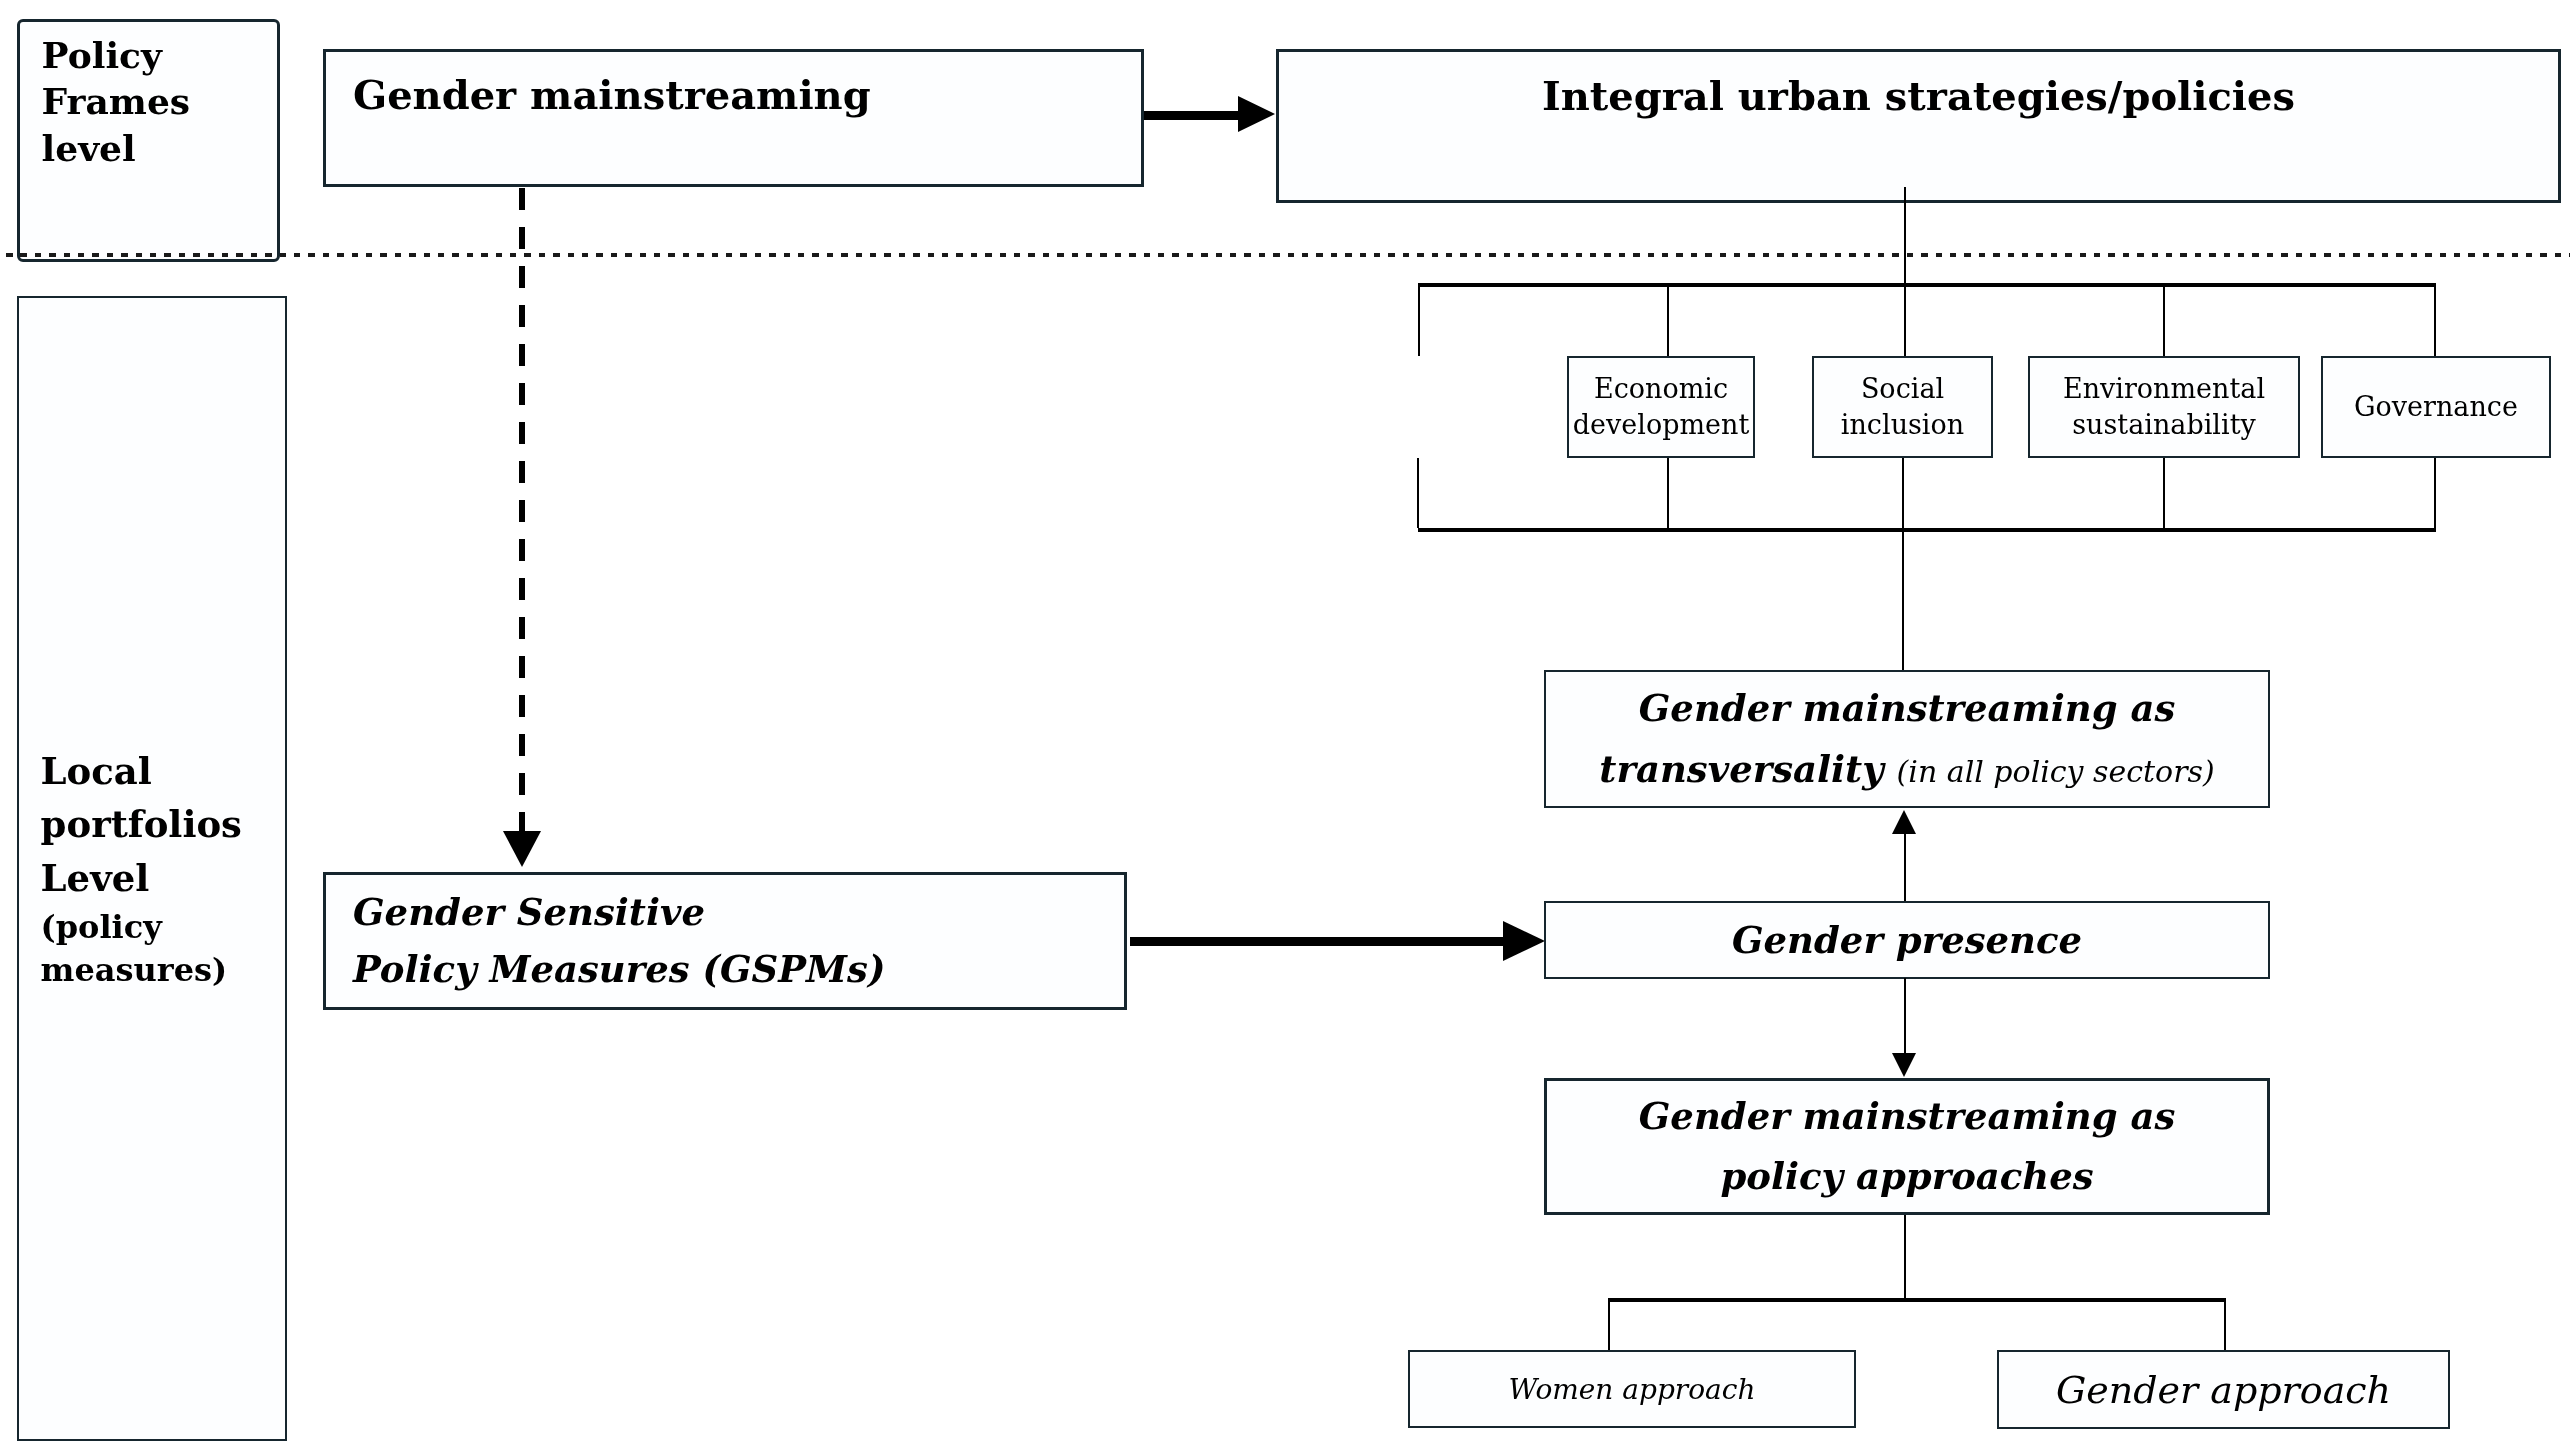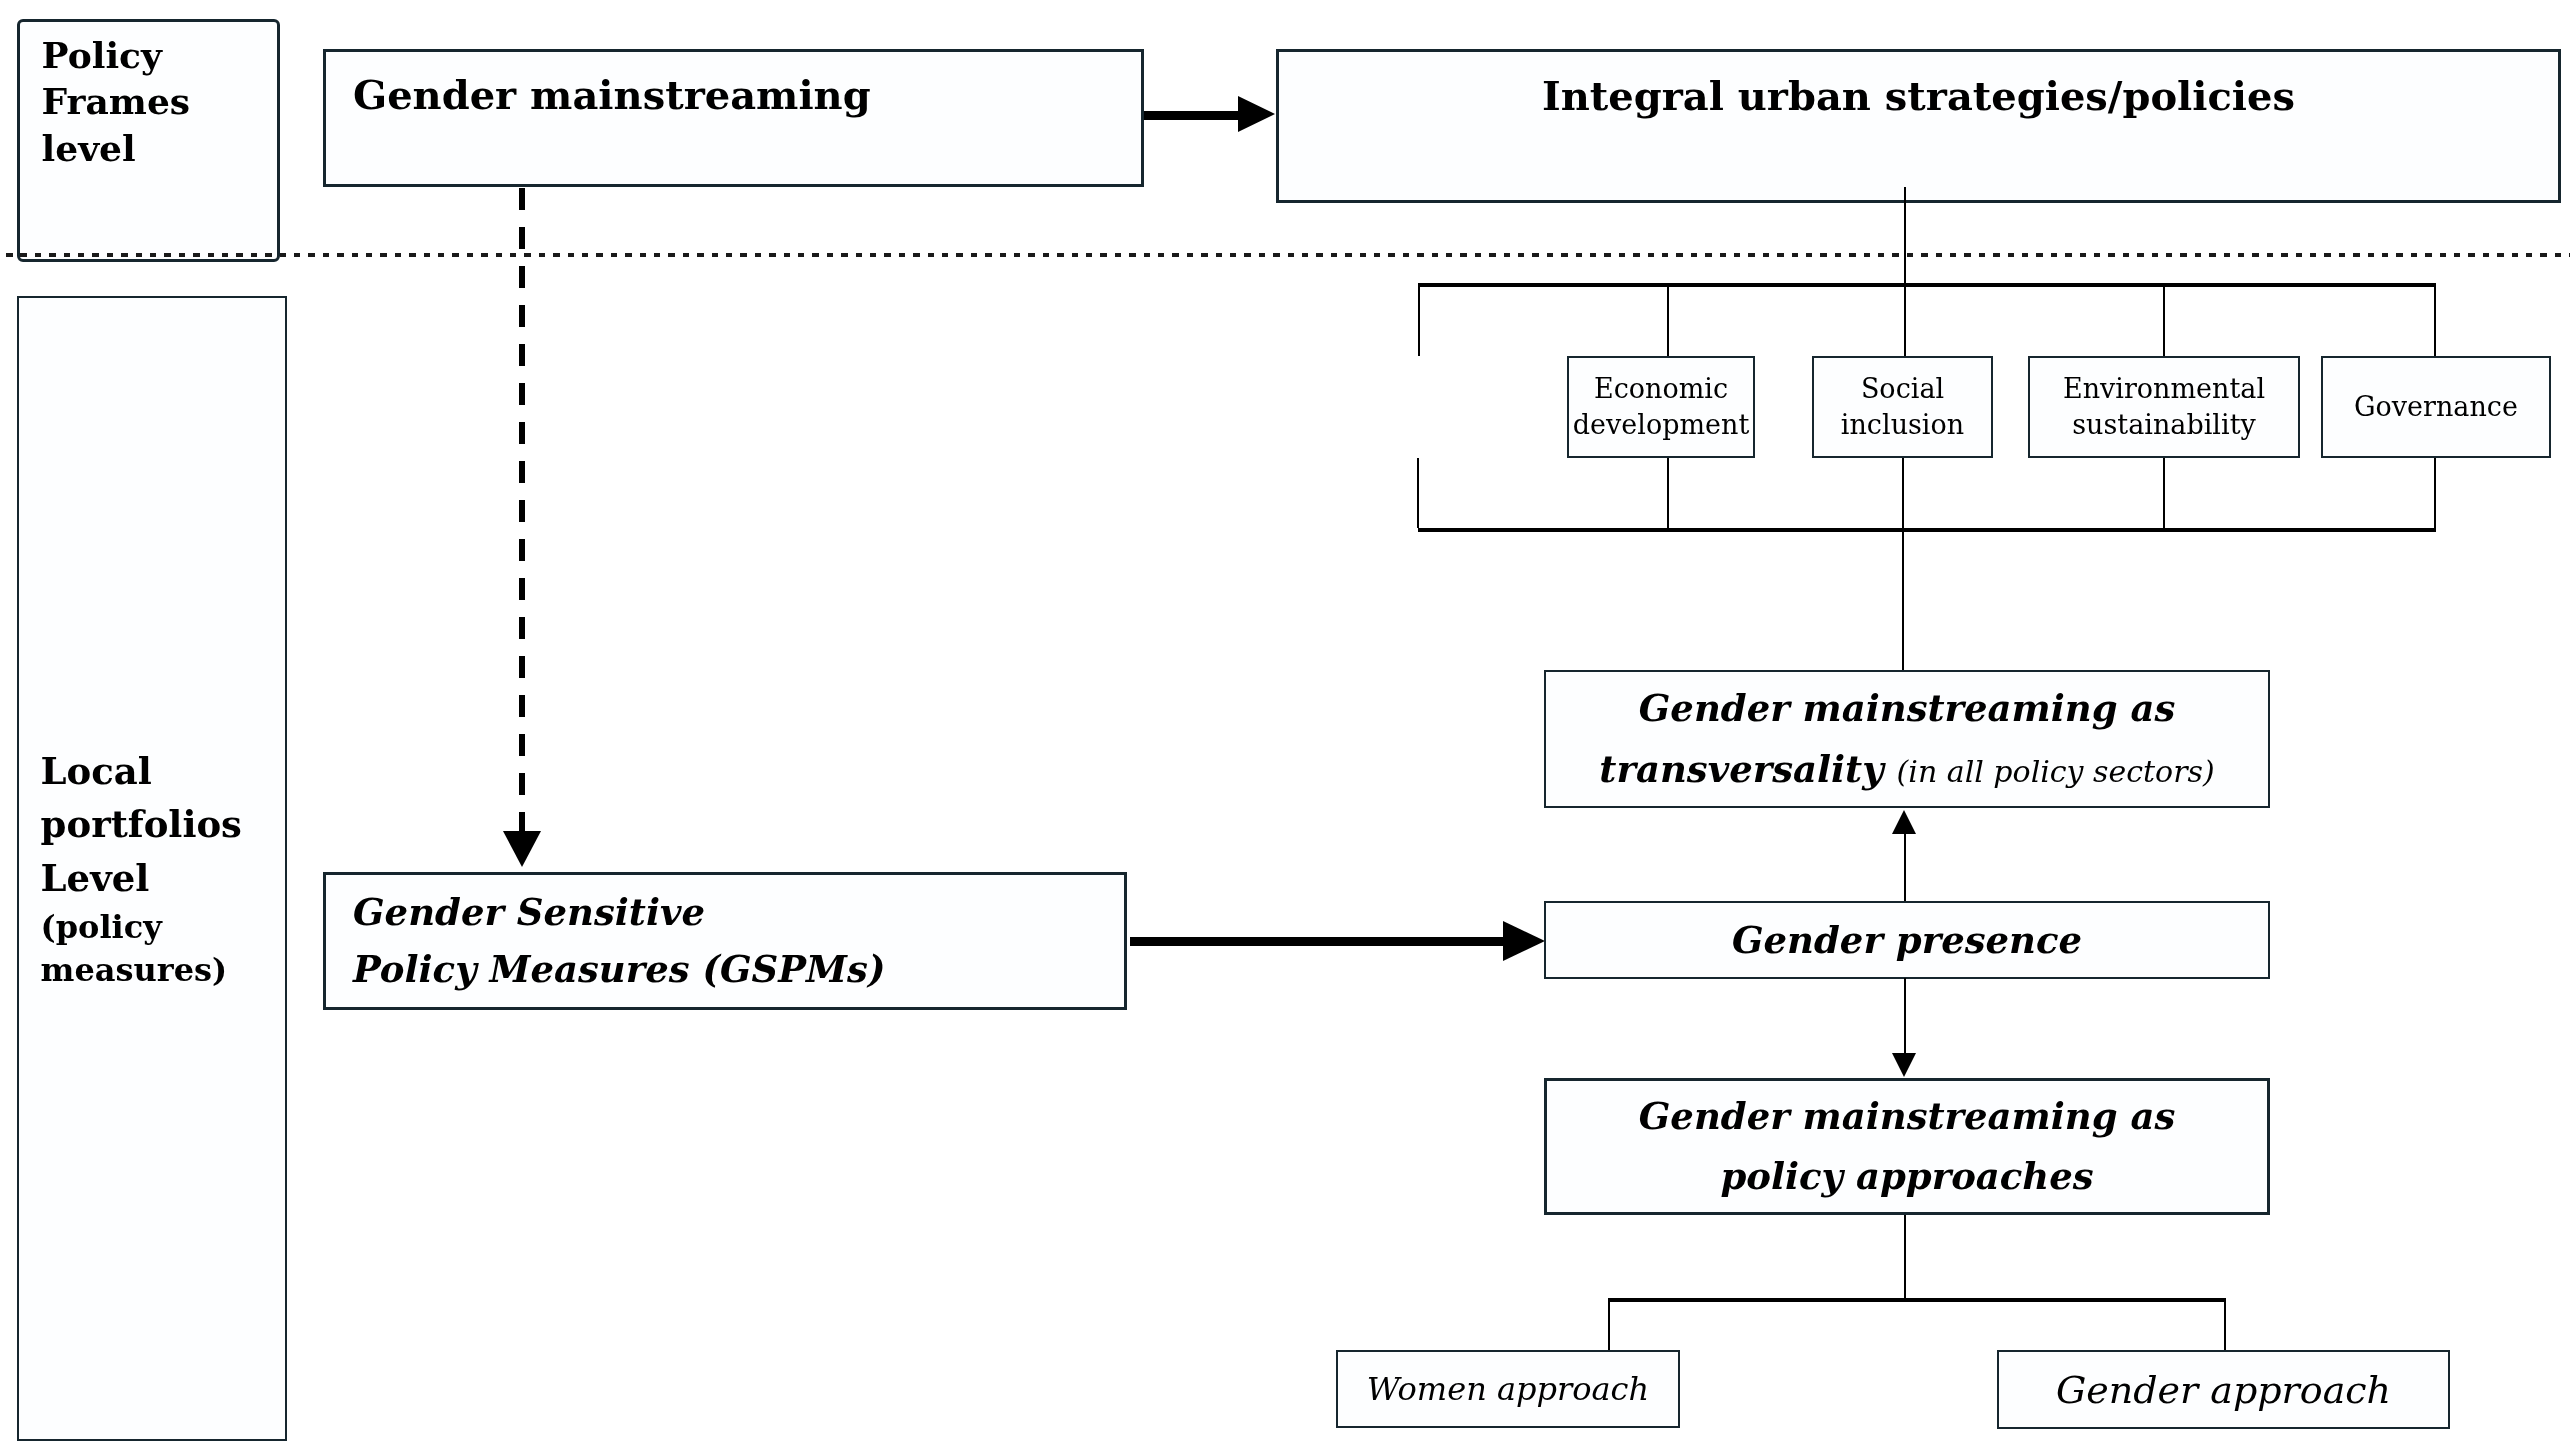--- a/index.html
+++ b/index.html
@@ -65,21 +65,21 @@
   #dashed-arrow-line { position: absolute; left: 519px; top: 188px; width: 5.8px; height: 646px;
     background: repeating-linear-gradient(to bottom, #000 0 21.6px, transparent 21.6px 39px); }
   #gspm-box { left: 323px; top: 872px; width: 804px; height: 138px; border-width: 3.6px;
     font-size: 37px; line-height: 1.55; padding-left: 27px; }
   #transversality-box { left: 1544px; top: 670px; width: 726px; height: 138px;
     font-size: 37px; line-height: 1.65; }
   #transversality-box .note { font-size: 30px; font-weight: normal; font-style: italic; }
   #presence-box { left: 1544px; top: 901px; width: 726px; height: 78px; font-size: 37px; align-items: center; }
   #approaches-box { left: 1544px; top: 1078px; width: 726px; height: 137px; border-width: 3.6px;
     font-size: 37px; line-height: 1.6; }
-  #women-box { left: 1336px; top: 1350px; width: 344px; height: 78px; font-size: 32px; }
+  #women-box { left: 1408px; top: 1350px; width: 448px; height: 78px; font-size: 28px; }
   #gender-approach-box { left: 1997px; top: 1350px; width: 453px; height: 79px; font-size: 38px; }
   .sector-box { top: 356px; height: 102px; border-width: 2.2px;
     font-size: 27px; line-height: 1.35; padding: 0 13px; }
   #sector-physical      { left: 1312px; width: 212px; }
   #sector-economic      { left: 1553px; width: 188px; margin-left: 14px; }
   #sector-social        { left: 1812px; width: 181px; }
   #sector-environmental { left: 2028px; width: 272px; }
   #sector-governance    { left: 2321px; width: 230px; }
 </style>
 </head>

